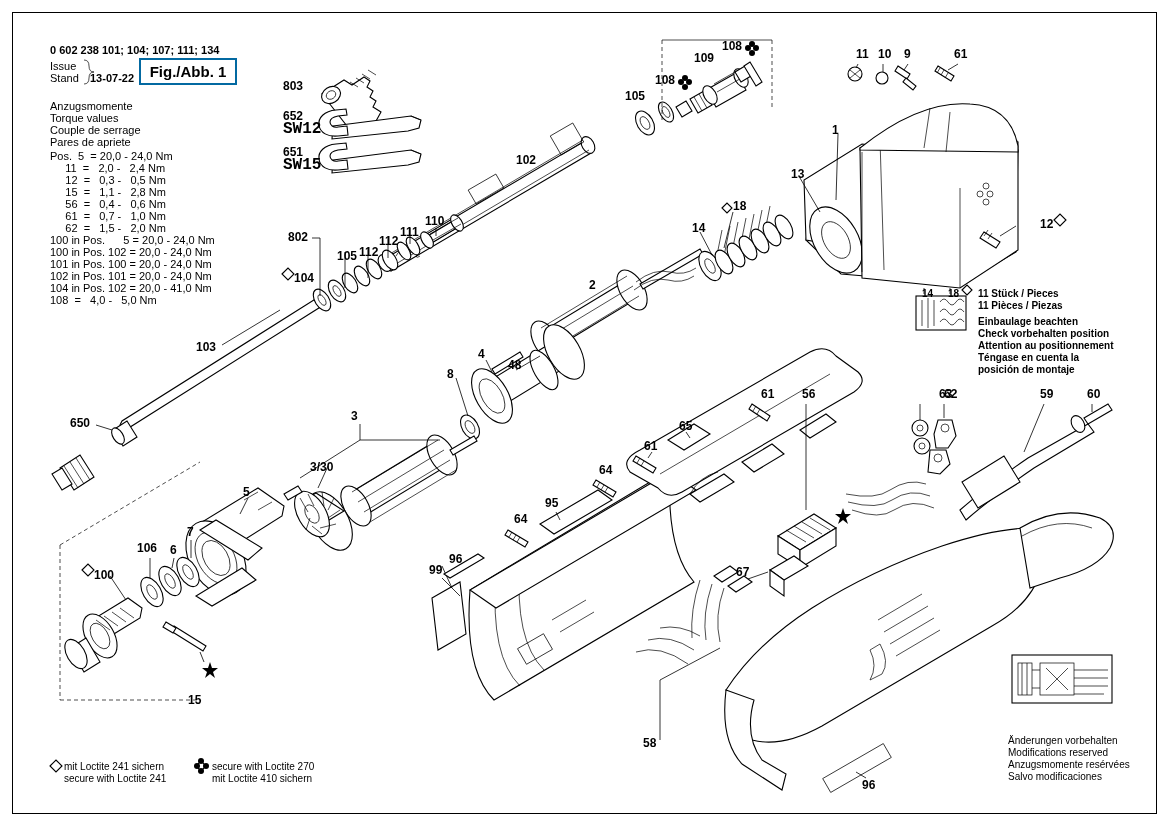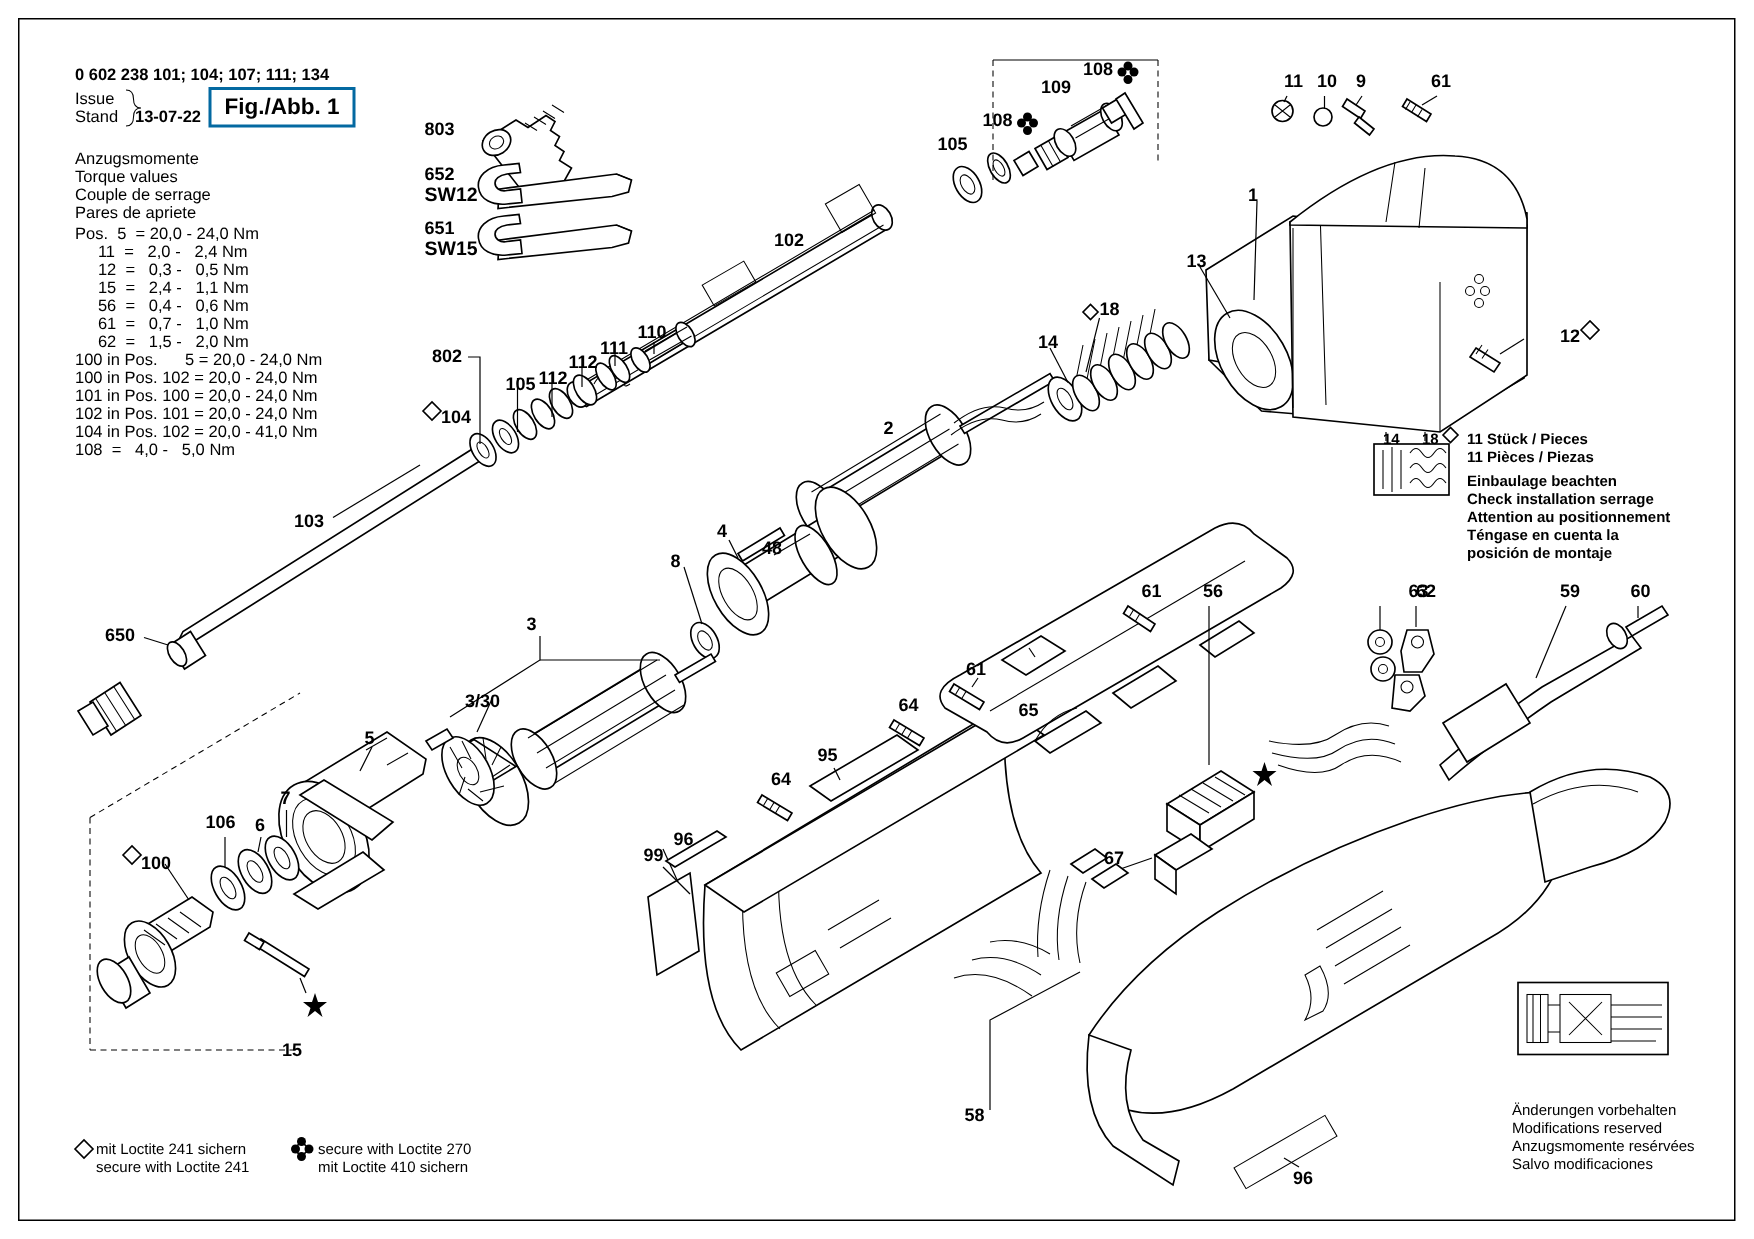--- a/index.html
+++ b/index.html
@@ -29,21 +29,21 @@
     box-sizing: border-box;
   }
   .lbl {
     position: absolute;
     font-size: 11px;
     line-height: 12px;
     white-space: pre;
     font-family: "Liberation Sans", sans-serif;
   }
   .bold { font-weight: bold; }
-  .small { font-size: 13px; line-height: 11.5px; }
+  .small { font-size: 16px; line-height: 11.5px; font-family: Liberation Mono, monospace; }
   .num { font-weight: bold; font-size: 12px; }
   .figbox {
     position: absolute;
     border: 2px solid #0369a1;
     box-sizing: border-box;
     display: flex;
     align-items: center;
     justify-content: center;
     font-weight: bold;
     font-size: 15px;
@@ -82,21 +82,21 @@
   </div>
 
   <div class="headline" style="position:absolute; left:50px; top:100px;">Anzugsmomente</div>
   <div class="headline" style="position:absolute; left:50px; top:112px;">Torque values</div>
   <div class="headline" style="position:absolute; left:50px; top:124px;">Couple de serrage</div>
   <div class="headline" style="position:absolute; left:50px; top:136px;">Pares de apriete</div>
 
   <div class="headline" style="position:absolute; left:50px; top:150px;">Pos.  5  = 20,0 - 24,0 Nm</div>
   <div class="headline" style="position:absolute; left:50px; top:162px;">     11  =   2,0 -   2,4 Nm</div>
   <div class="headline" style="position:absolute; left:50px; top:174px;">     12  =   0,3 -   0,5 Nm</div>
-  <div class="headline" style="position:absolute; left:50px; top:186px;">     15  =   2,4 -   1,1 Nm</div>
+  <div class="headline" style="position:absolute; left:50px; top:186px;">     15  =   1,1 -   2,8 Nm</div>
   <div class="headline" style="position:absolute; left:50px; top:198px;">     56  =   0,4 -   0,6 Nm</div>
   <div class="headline" style="position:absolute; left:50px; top:210px;">     61  =   0,7 -   1,0 Nm</div>
   <div class="headline" style="position:absolute; left:50px; top:222px;">     62  =   1,5 -   2,0 Nm</div>
   <div class="headline" style="position:absolute; left:50px; top:234px;">100 in Pos.      5 = 20,0 - 24,0 Nm</div>
   <div class="headline" style="position:absolute; left:50px; top:246px;">100 in Pos. 102 = 20,0 - 24,0 Nm</div>
   <div class="headline" style="position:absolute; left:50px; top:258px;">101 in Pos. 100 = 20,0 - 24,0 Nm</div>
   <div class="headline" style="position:absolute; left:50px; top:270px;">102 in Pos. 101 = 20,0 - 24,0 Nm</div>
   <div class="headline" style="position:absolute; left:50px; top:282px;">104 in Pos. 102 = 20,0 - 41,0 Nm</div>
   <div class="headline" style="position:absolute; left:50px; top:294px;">108  =   4,0 -   5,0 Nm</div>
 
@@ -575,39 +575,39 @@
   <div class="lbl num" style="left:187px; top:526px;">7</div>
   <div class="lbl num" style="left:94px;  top:569px;">100</div>
   <div class="lbl num" style="left:188px; top:662px;margin-top:32px;">15</div>
 
   <div class="lbl num" style="left:761px; top:388px;">61</div>
   <div class="lbl num" style="left:802px; top:388px;">56</div>
   <div class="lbl num" style="left:916px; top:388px;margin-left:28px;">62</div>
   <div class="lbl num" style="left:939px; top:388px;">63</div>
   <div class="lbl num" style="left:1040px; top:388px;">59</div>
   <div class="lbl num" style="left:1087px; top:388px;">60</div>
-  <div class="lbl num" style="left:679px; top:420px;margin-top:47px;">65</div>
+  <div class="lbl num" style="left:679px; top:420px;">65</div>
   <div class="lbl num" style="left:644px; top:440px;">61</div>
   <div class="lbl num" style="left:599px; top:464px;">64</div>
   <div class="lbl num" style="left:514px; top:513px;">64</div>
   <div class="lbl num" style="left:545px; top:497px;">95</div>
   <div class="lbl num" style="left:449px; top:553px;">96</div>
   <div class="lbl num" style="left:429px; top:564px;">99</div>
   <div class="lbl num" style="left:736px; top:566px;">67</div>
   <div class="lbl num" style="left:643px; top:737px;">58</div>
   <div class="lbl num" style="left:862px; top:779px;">96</div>
 
   <div class="box-note bold" style="left:978px; top:288px;">11 Stück / Pieces</div>
   <div class="box-note bold" style="left:978px; top:300px;">11 Pièces / Piezas</div>
 
   <div class="box-note bold" style="left:922px; top:288px;">14</div>
   <div class="box-note bold" style="left:948px; top:288px;">18</div>
 
   <div class="box-note bold" style="left:978px; top:316px;">Einbaulage beachten</div>
-  <div class="box-note bold" style="left:978px; top:328px;">Check installation serrage</div>
+  <div class="box-note bold" style="left:978px; top:328px;">Check vorbehalten position</div>
   <div class="box-note bold" style="left:978px; top:340px;">Attention au positionnement</div>
   <div class="box-note bold" style="left:978px; top:352px;">Téngase en cuenta la</div>
   <div class="box-note bold" style="left:978px; top:364px;">posición de montaje</div>
 
   <div class="box-note" style="left:1008px; top:735px;">Änderungen vorbehalten</div>
   <div class="box-note" style="left:1008px; top:747px;">Modifications reserved</div>
   <div class="box-note" style="left:1008px; top:759px;">Anzugsmomente resérvées</div>
   <div class="box-note" style="left:1008px; top:771px;">Salvo modificaciones</div>
 
   <div class="box-note" style="left:64px; top:761px;">mit Loctite 241 sichern</div>

